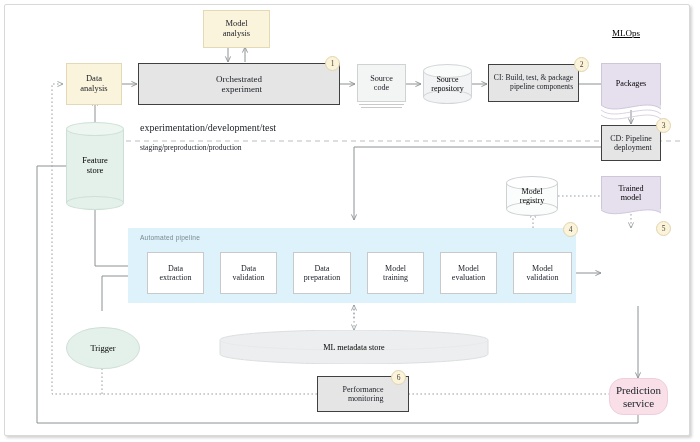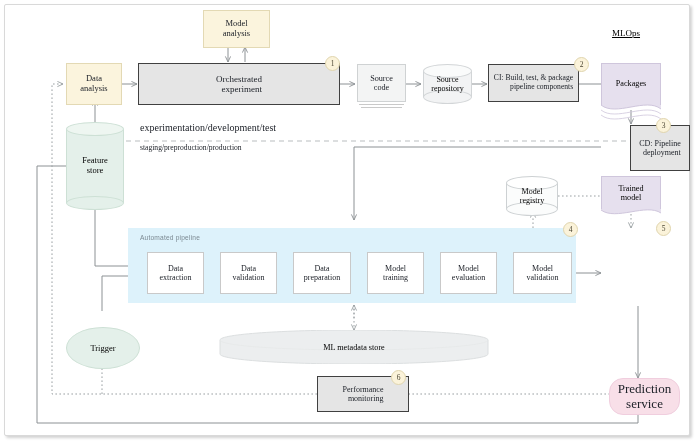--- a/index.html
+++ b/index.html
@@ -161,21 +161,21 @@
     <div class="docbody"></div>
     <svg width="60" height="20" style="position:absolute;left:0;top:41px;">
       <path d="M0,1 C15,13 45,-7 60,5 L60,1 L0,1 Z" fill="#e6e0ee" stroke="none"></path>
       <path d="M0,1 C15,13 45,-7 60,5" fill="none" stroke="#cfc6dc" stroke-width="1"></path>
       <path d="M0,6 C15,18 45,-2 60,10" fill="none" stroke="#cfc6dc" stroke-width="0.8"></path>
       <path d="M0,11 C15,23 45,3 60,15" fill="none" stroke="#cfc6dc" stroke-width="0.8"></path>
     </svg>
     <div class="doctxt" style="font-size:8.2px;">Packages</div>
   </div>
 
-  <div class="node blue" style="left:630px;top:125px;width:60px;height:46px;font-size:8px;">
+  <div class="node blue" style="left:601px;top:125px;width:60px;height:36px;font-size:8px;">
     <span class="lbl">CD: Pipeline<br>deployment</span>
   </div>
   <div class="badge" style="left:656px;top:118px;">3</div>
 
   <div class="free" style="left:140px;top:122px;font-size:10px;">experimentation/development/test</div>
   <div class="free" style="left:140px;top:143px;font-size:7.6px;">staging/preproduction/production</div>
 
   <div class="cyl" style="left:66px;top:122px;width:58px;height:88px;">
     <div class="body"></div>
     <div class="bot"></div>
@@ -234,16 +234,16 @@
 
   <div style="position:absolute;left:66px;top:327px;width:72px;height:40px;background:#e4f0ea;border:1px solid #cde0d5;border-radius:50%;display:flex;align-items:center;justify-content:center;font-size:8.5px;">
     <span>Trigger</span>
   </div>
 
   <div class="node blue" style="left:317px;top:376px;width:92px;height:36px;font-size:8px;">
     <span class="lbl">Performance<br>monitoring</span>
   </div>
   <div class="badge" style="left:391px;top:370px;">6</div>
 
-  <div class="node pink" style="left:609px;top:378px;width:71px;height:37px;font-size:13px;">
+  <div class="node pink" style="left:609px;top:378px;width:59px;height:37px;font-size:11px;">
     <span class="lbl">Prediction<br>service</span>
   </div>
 </div>
 
 </body></html>

